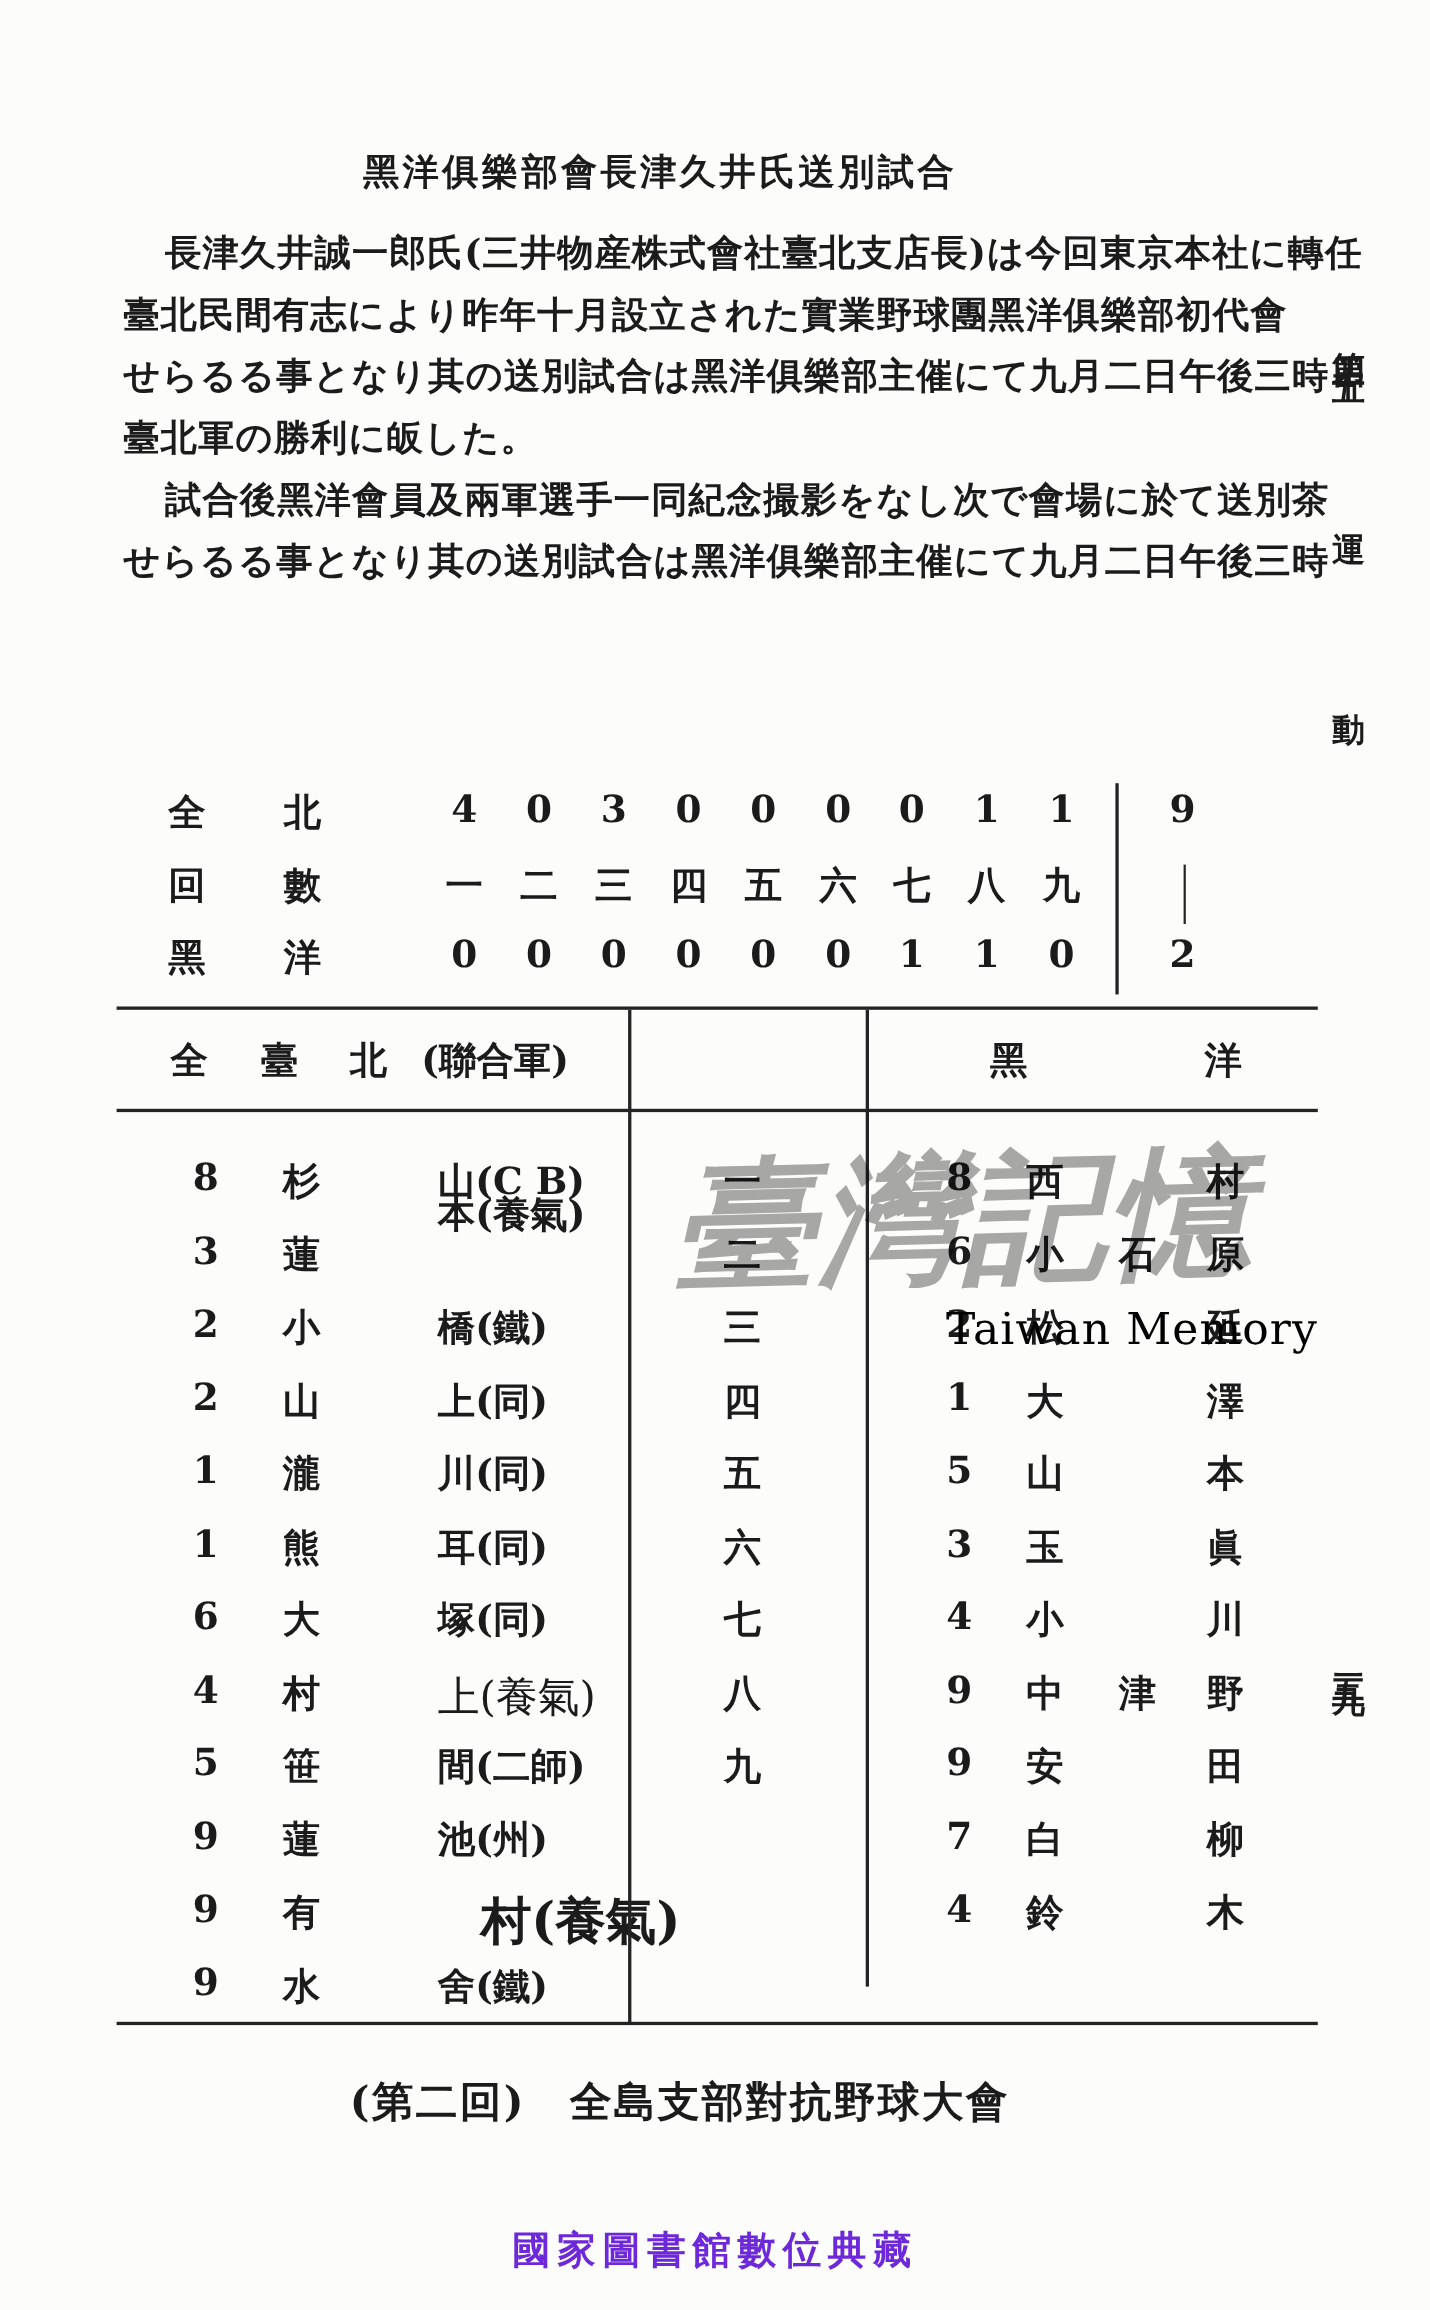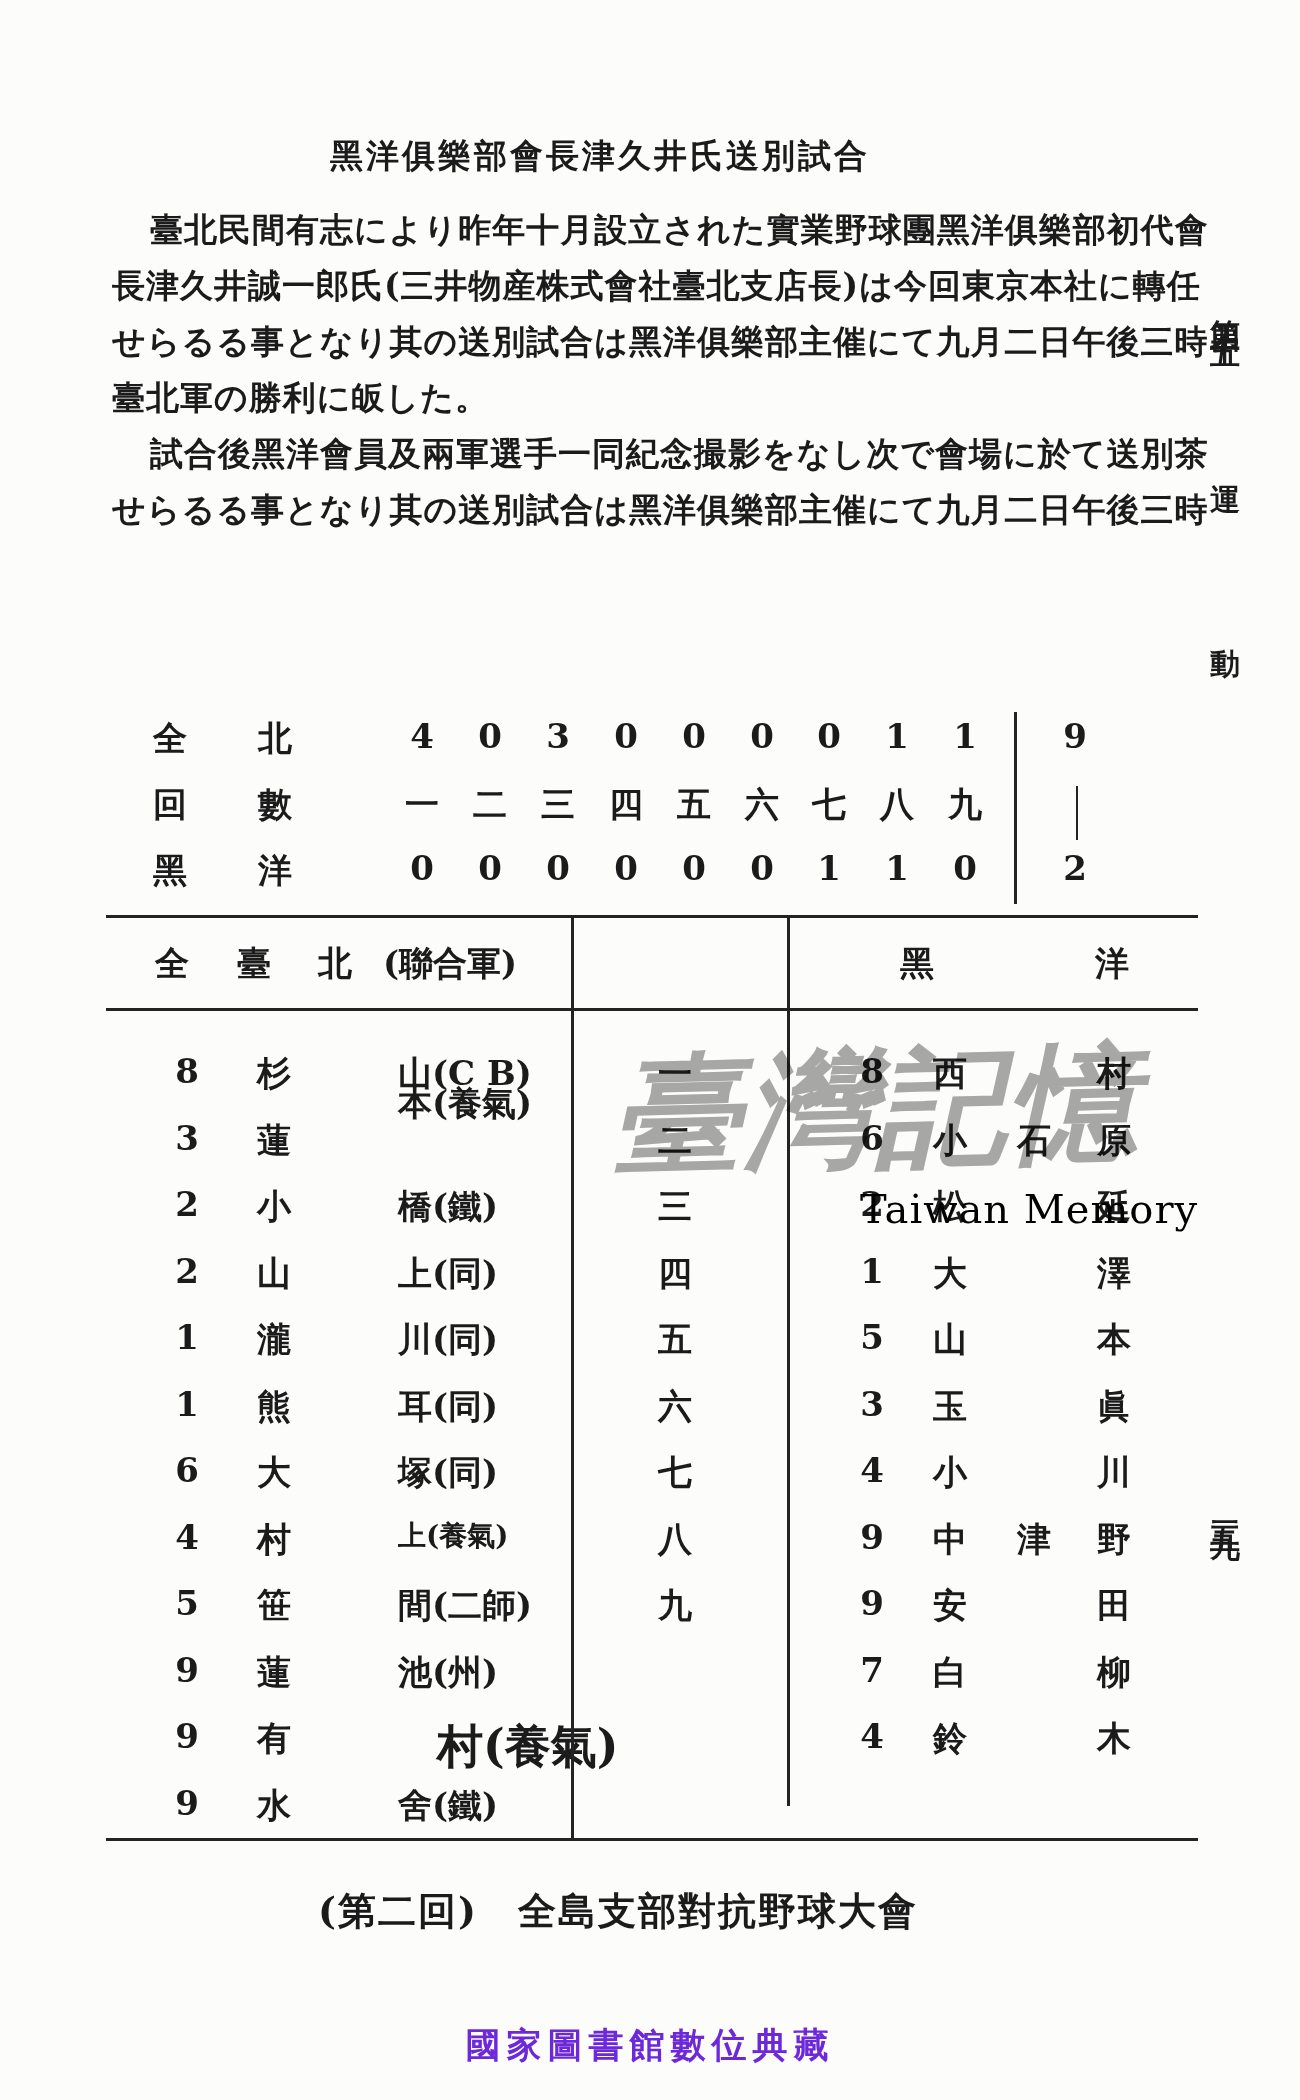--- a/index.html
+++ b/index.html
@@ -46,22 +46,22 @@
 </style>
 </head>
 <body>
 
 <div class="page">
 
   <div class="title">黑洋俱樂部會長津久井氏送別試合</div>
 
   <div id="body-text">
       <div class="par">
+        <div class="line">長津久井誠一郎氏(三井物産株式會社臺北支店長)は今回東京本社に轉任</div>
         <div class="line">臺北民間有志により昨年十月設立された實業野球團黑洋俱樂部初代會</div>
-        <div class="line">長津久井誠一郎氏(三井物産株式會社臺北支店長)は今回東京本社に轉任</div>
         <div class="line">せらるる事となり其の送別試合は黑洋俱樂部主催にて九月二日午後三時</div>
         <div class="line">臺北軍の勝利に皈した。</div>
       </div>
       <div class="par">
         <div class="line">試合後黑洋會員及兩軍選手一同紀念撮影をなし次で會場に於て送別茶</div>
         <div class="line">せらるる事となり其の送別試合は黑洋俱樂部主催にて九月二日午後三時</div>
       </div>
     </div>
 
   <div id="score">
@@ -134,21 +134,21 @@
       <div style="position: absolute; font-size: 34px; font-weight: 700; white-space: nowrap; left: 252px; top: 1317px; width: 44px; text-align: center;">瀧</div>
       <div style="position: absolute; font-size: 34px; font-weight: 700; white-space: nowrap; left: 398px; top: 1317px;">川(同)</div>
       <div style="position: absolute; font-size: 34px; font-weight: 700; white-space: nowrap; left: 165px; top: 1384px; width: 44px; text-align: center;">1</div>
       <div style="position: absolute; font-size: 34px; font-weight: 700; white-space: nowrap; left: 252px; top: 1384px; width: 44px; text-align: center;">熊</div>
       <div style="position: absolute; font-size: 34px; font-weight: 700; white-space: nowrap; left: 398px; top: 1384px;">耳(同)</div>
       <div style="position: absolute; font-size: 34px; font-weight: 700; white-space: nowrap; left: 165px; top: 1450px; width: 44px; text-align: center;">6</div>
       <div style="position: absolute; font-size: 34px; font-weight: 700; white-space: nowrap; left: 252px; top: 1450px; width: 44px; text-align: center;">大</div>
       <div style="position: absolute; font-size: 34px; font-weight: 700; white-space: nowrap; left: 398px; top: 1450px;">塚(同)</div>
       <div style="position: absolute; font-size: 34px; font-weight: 700; white-space: nowrap; left: 165px; top: 1517px; width: 44px; text-align: center;">4</div>
       <div style="position: absolute; font-size: 34px; font-weight: 700; white-space: nowrap; left: 252px; top: 1517px; width: 44px; text-align: center;">村</div>
-      <div style="position: absolute; font-size: 28px; font-weight: 700; white-space: nowrap; left: 398px; top: 1517px;">上(養氣)</div>
+      <div style="position: absolute; font-size: 38px; font-weight: 400; white-space: nowrap; left: 398px; top: 1517px;">上(養氣)</div>
       <div style="position: absolute; font-size: 34px; font-weight: 700; white-space: nowrap; left: 165px; top: 1583px; width: 44px; text-align: center;">5</div>
       <div style="position: absolute; font-size: 34px; font-weight: 700; white-space: nowrap; left: 252px; top: 1583px; width: 44px; text-align: center;">笹</div>
       <div style="position: absolute; font-size: 34px; font-weight: 700; white-space: nowrap; left: 398px; top: 1583px;">間(二師)</div>
       <div style="position: absolute; font-size: 34px; font-weight: 700; white-space: nowrap; left: 165px; top: 1650px; width: 44px; text-align: center;">9</div>
       <div style="position: absolute; font-size: 34px; font-weight: 700; white-space: nowrap; left: 252px; top: 1650px; width: 44px; text-align: center;">蓮</div>
       <div style="position: absolute; font-size: 34px; font-weight: 700; white-space: nowrap; left: 398px; top: 1650px;">池(州)</div>
       <div style="position: absolute; font-size: 34px; font-weight: 700; white-space: nowrap; left: 165px; top: 1716px; width: 44px; text-align: center;">9</div>
       <div style="position: absolute; font-size: 34px; font-weight: 700; white-space: nowrap; left: 252px; top: 1716px; width: 44px; text-align: center;">有</div>
       <div style="position: absolute; font-size: 46px; font-weight: 700; white-space: nowrap; left: 398px; top: 1716px; margin-left: 39px;">村(養氣)</div>
       <div style="position: absolute; font-size: 34px; font-weight: 700; white-space: nowrap; left: 165px; top: 1783px; width: 44px; text-align: center;">9</div>

